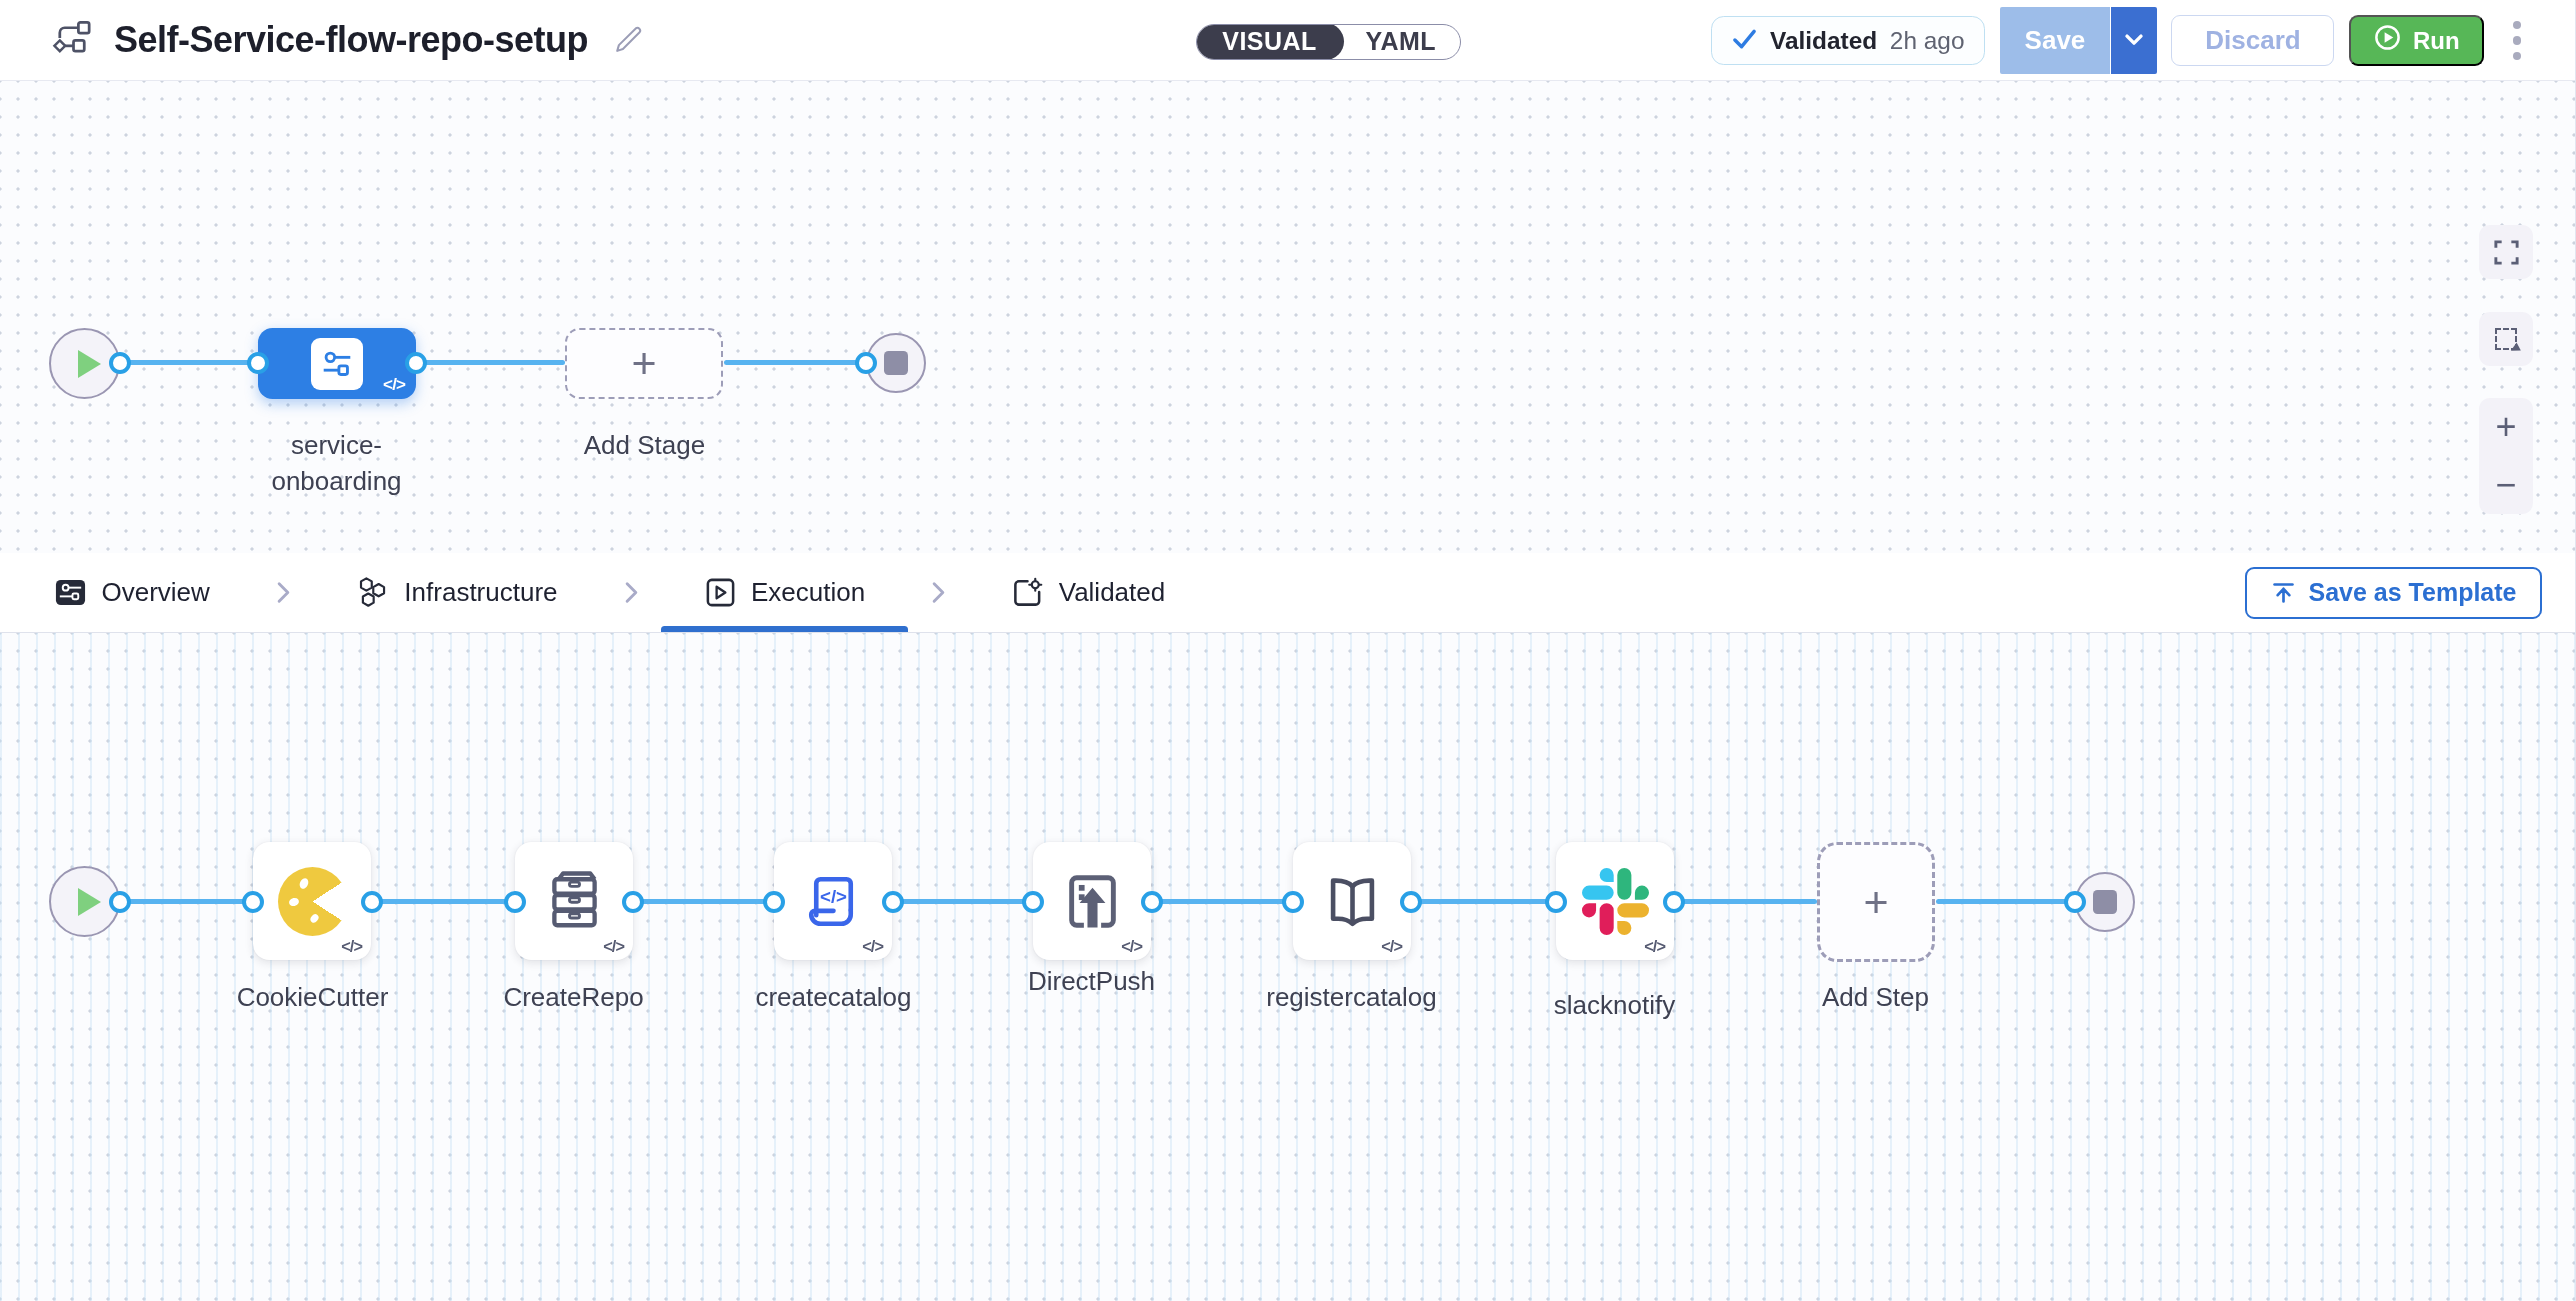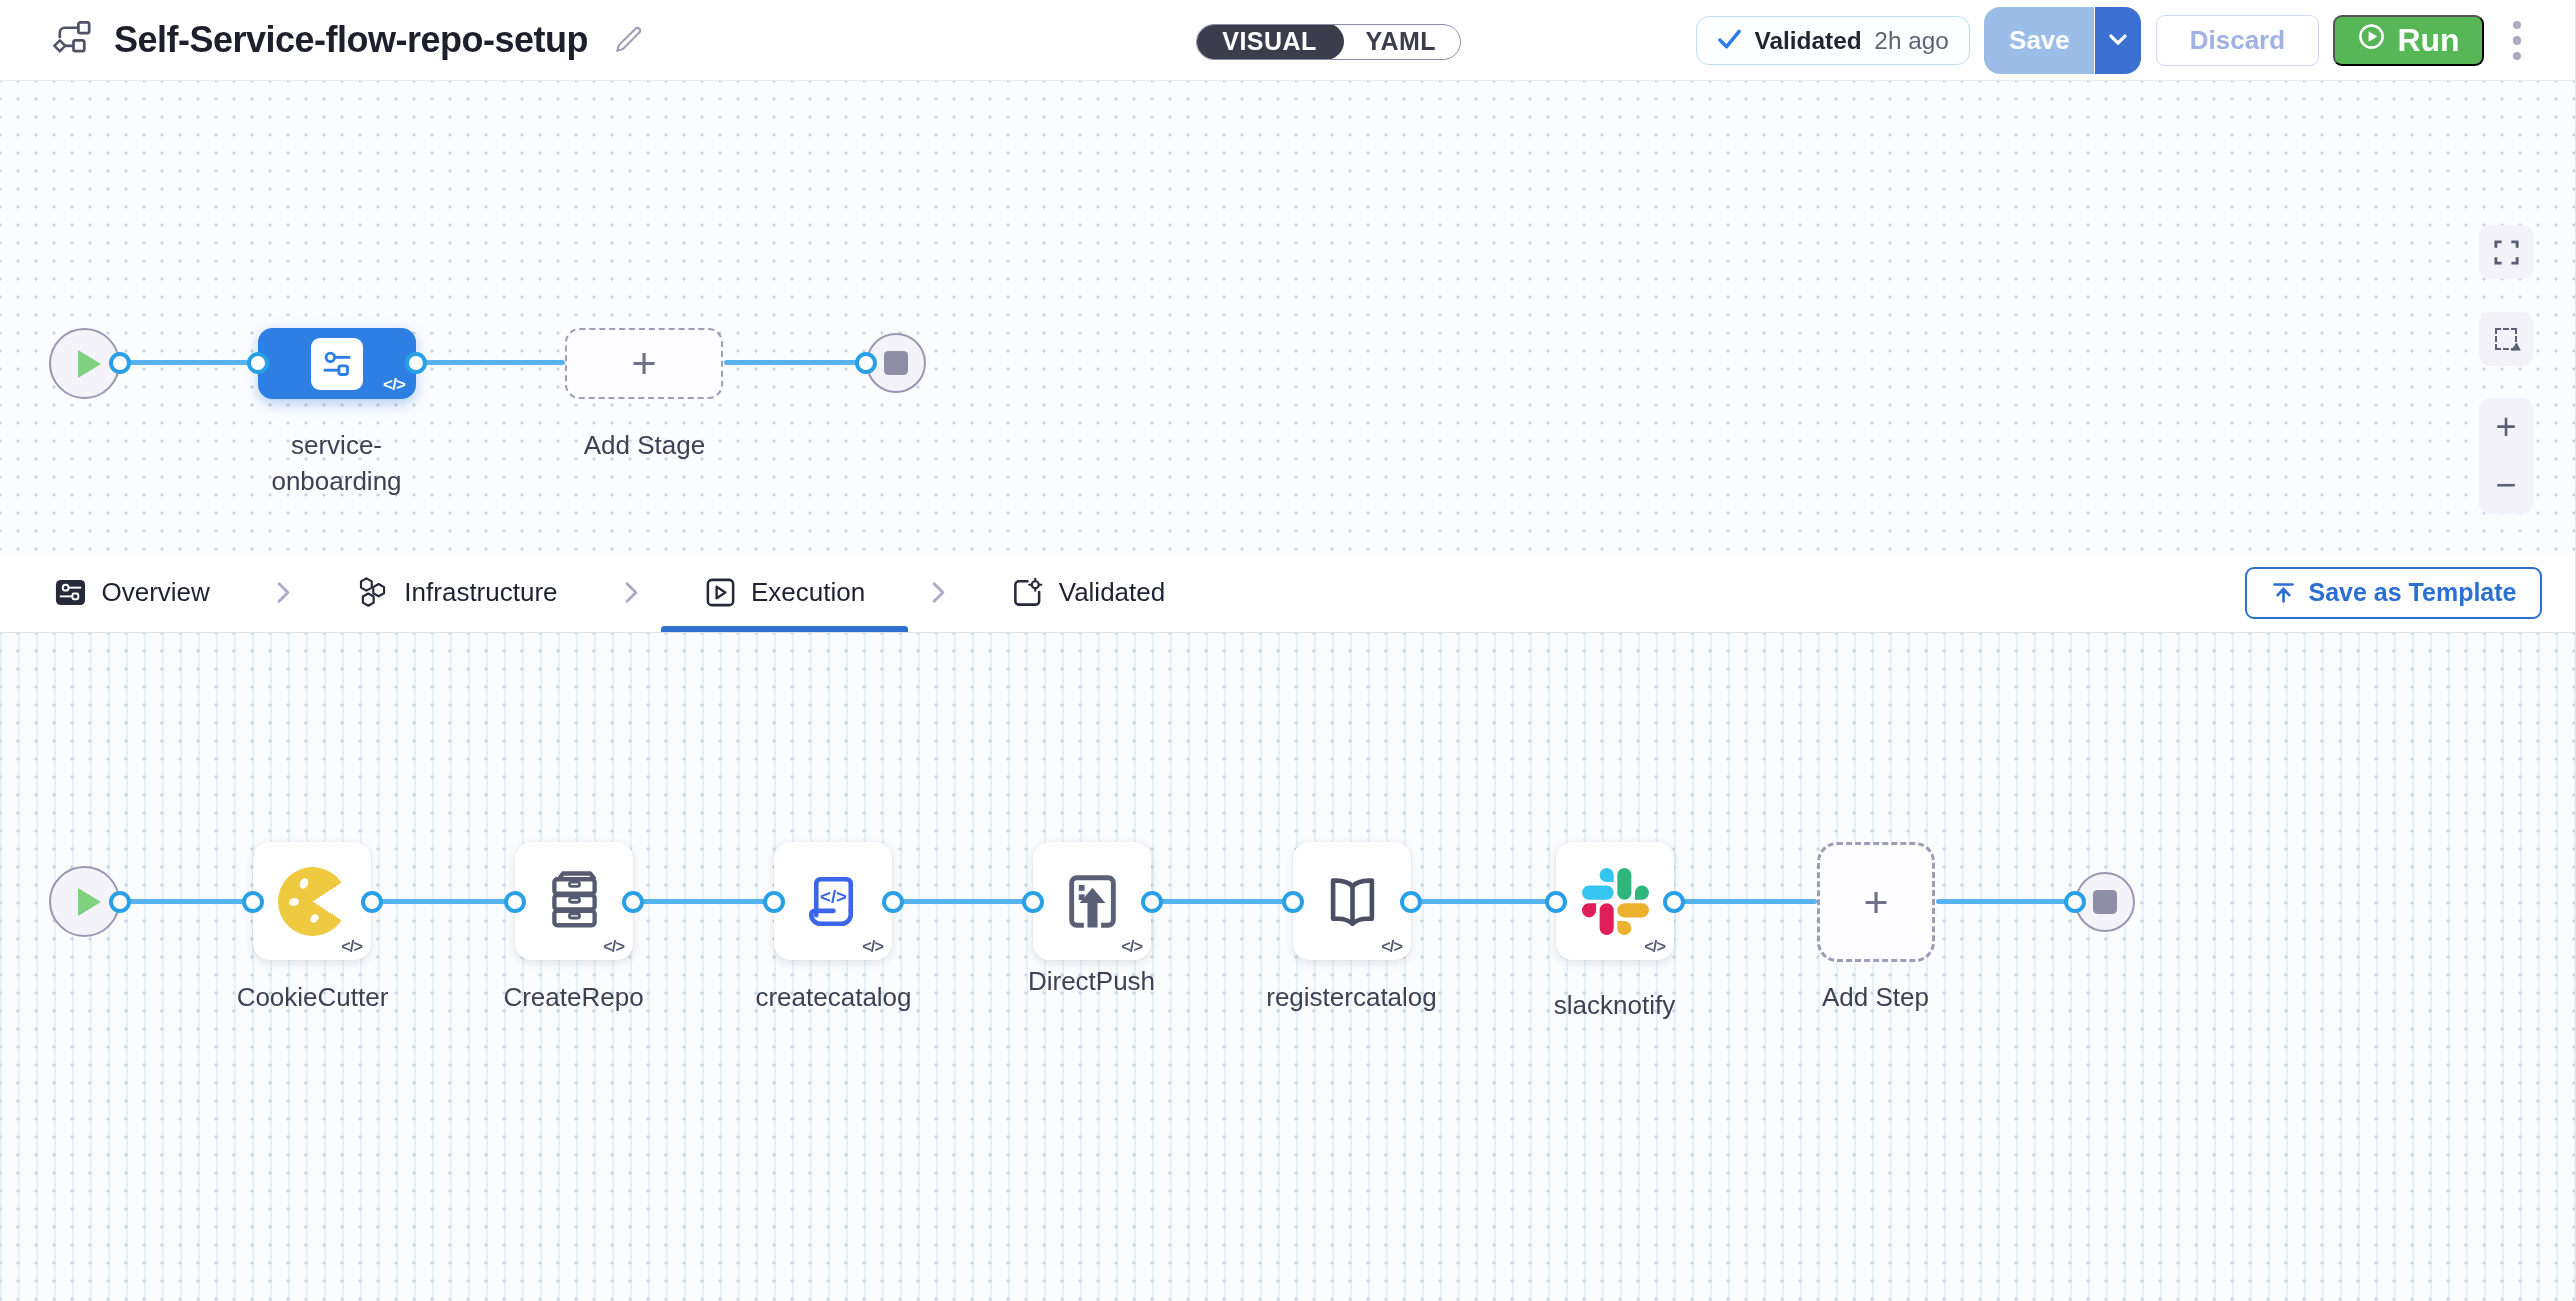--- a/index.html
+++ b/index.html
@@ -15,25 +15,25 @@
 
   .mode-toggle { position:absolute; left:1196px; top:23.5px; height:36px; display:flex; align-items:stretch; border:1.8px solid #8b8da8; border-radius:22px; background:#fff; overflow:hidden; }
   .mode-opt { display:flex; align-items:center; justify-content:center; font-size:25px; font-weight:700; letter-spacing:0.5px; padding:0 23.5px; color:#3c3d4c; }
   .mode-opt.selected { background:#3c3d4c; color:#fff; border-radius:20px; margin:-1.8px; padding:0 27px; }
 
   .header-right { position:absolute; right:49px; top:14.5px; height:52px; display:flex; align-items:center; gap:14.5px; }
   .validated-badge { height:49px; border:1.8px solid #bfe0f2; border-radius:12.7px; background:#fcfeff; display:flex; align-items:center; gap:12.7px; padding:0 20px; }
   .validated-label { font-size:24.4px; font-weight:700; color:#22242f; }
   .validated-time { font-size:24.4px; color:#5f6371; }
 
-  .save-split { display:flex; height:67px; border-radius:16px; overflow:hidden; cursor:pointer; }
+  .save-split { display:flex; height:67px; border-radius:2px; overflow:hidden; cursor:pointer; }
   .save-main { width:110px; background:#9dbde9; color:#fff; font-size:26px; font-weight:700; display:flex; align-items:center; justify-content:center; }
   .save-caret { width:47px; background:#3b6fd1; display:flex; align-items:center; justify-content:center; border-left:1.8px solid #fff; }
   .discard-btn { width:163px; height:51px; border:1.8px solid #ccd8f1; border-radius:9px; background:#fff; color:#9fb2e2; font-size:26px; font-weight:700; display:flex; align-items:center; justify-content:center; cursor:pointer; }
-  .run-btn { height:51px; border-radius:9px; background:#57b757; color:#fff; font-size:32px; font-weight:700; display:flex; align-items:center; gap:11px; padding:0 22px; cursor:pointer; }
+  .run-btn { height:51px; border-radius:9px; background:#57b757; color:#fff; font-size:24px; font-weight:700; display:flex; align-items:center; gap:11px; padding:0 22px; cursor:pointer; }
   .kebab { display:flex; flex-direction:column; gap:7.2px; margin-left:9px; cursor:pointer; padding:5.4px; }
   .kebab i { width:8.1px; height:8.1px; border-radius:50%; background:#a9abbe; }
 
   
   .canvas { position:relative; background-color:#fbfcfe;
             background-image: radial-gradient(circle, #cdd3de 1.4px, transparent 1.8px);
             background-size:18px 18px; background-position:9px 9px; }
   .canvas.stage-canvas { height:472px; }
   .canvas.exec-canvas { height:668px;
             background-image: linear-gradient(to right, rgba(196,224,245,0.40) 1.8px, transparent 1.8px),

